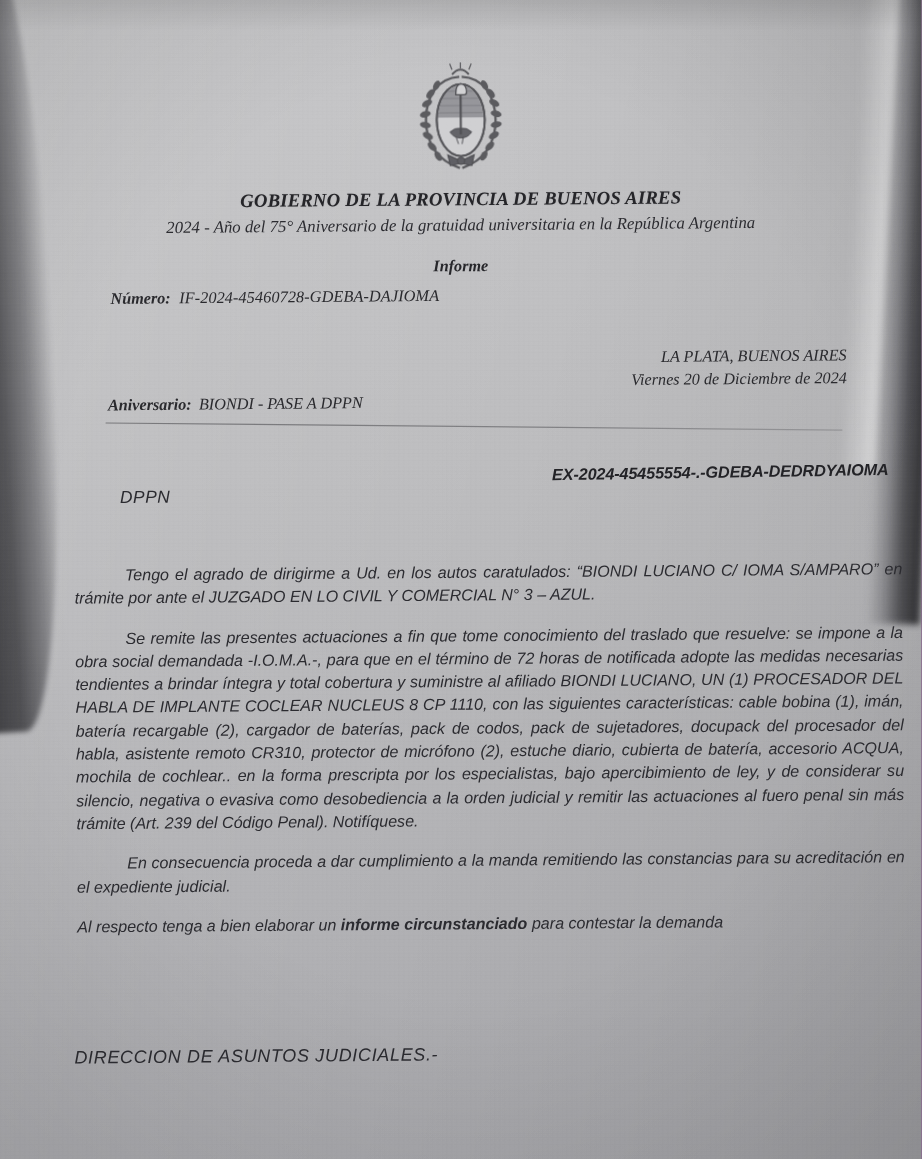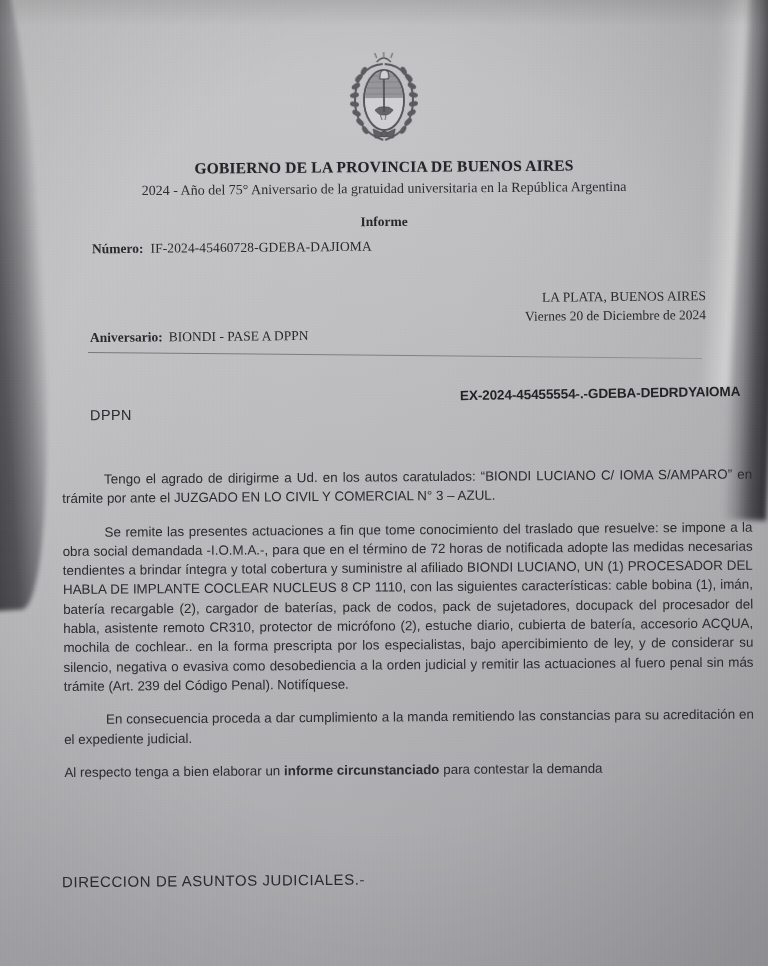--- a/index.html
+++ b/index.html
@@ -9,20 +9,21 @@
     background: #2e2e2e;
   }
   #page {
     position: relative;
     width: 768px;
     height: 966px;
     overflow: hidden;
     background: #f0abfc;
     font-family: "Liberation Serif", "DejaVu Serif", serif;
     color: #2a2a2e;
+    font-style: italic;
   }
 
   
   .paper-base {
     position: absolute;
     inset: 0;
     background:
       radial-gradient(ellipse 150% 90% at 48% 12%, #c4c4c6 0%, #bcbcbe 35%, #b2b2b5 70%, #a9a9ad 100%);
   }
   .paper-sheen {
@@ -198,21 +199,21 @@
     font-weight: bold;
     font-size: 13.5px;
     letter-spacing: -0.1px;
     transform: rotate(-0.9deg);
     color: #232327;
     white-space: nowrap;
   }
 
   .dppn {
     position: absolute;
-    left: 90px;
+    left: 100px;
     top: 407px;
     font-family: "Liberation Sans", "DejaVu Sans", sans-serif;
     font-size: 14.5px;
     letter-spacing: 0.4px;
     transform: rotate(-0.6deg);
     color: #2b2b30;
   }
 
   
   .body-block {

